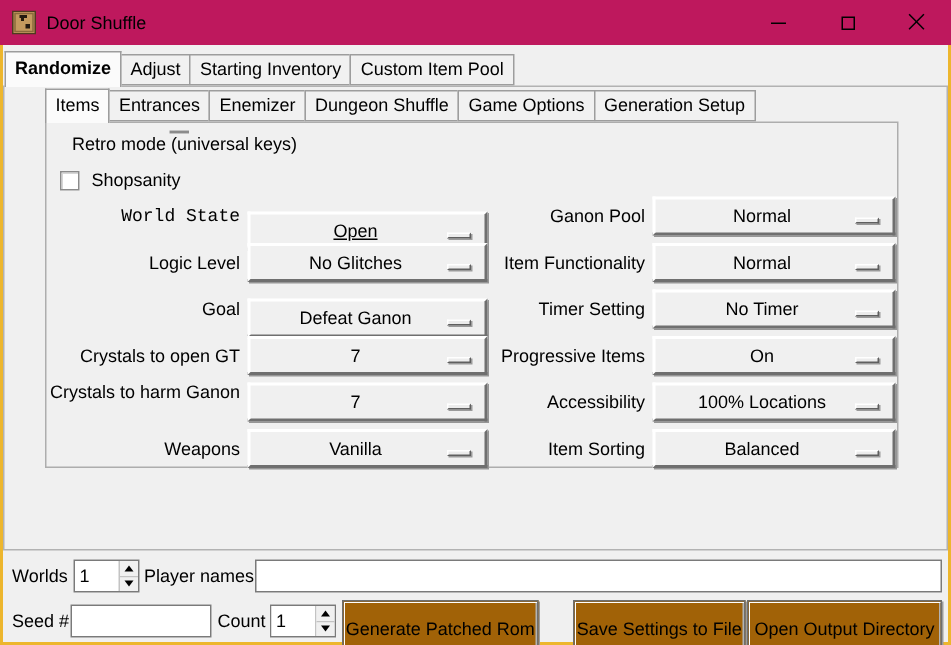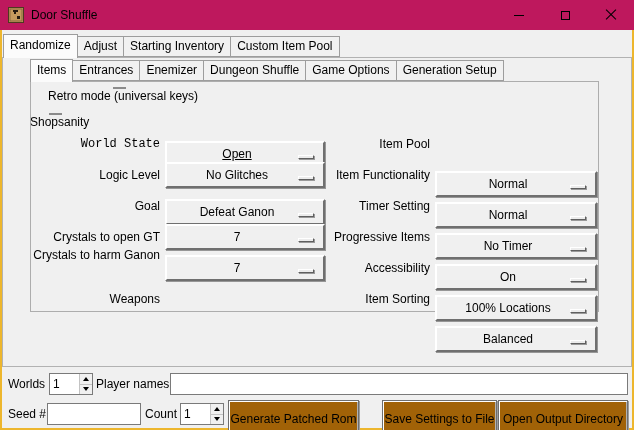--- a/index.html
+++ b/index.html
@@ -22,39 +22,39 @@
   .glyph-close i.b { transform:rotate(-45deg); }
 
   
   .client { position:absolute; left:2px; top:30px; width:630px; height:398px; background:#f0f0f0; }
 
   
   .tabbar { position:absolute; display:flex; align-items:flex-end; z-index:5; }
   .tabbar1 { left:1px; top:3px; height:24px; }
   .tabbar2 { left:28px; top:28px; height:23px; }
   .tab { border:1px solid #9d9d9d; background:#f1f1f1; padding:0 6px; margin-right:-1px; height:21px; line-height:19px; white-space:nowrap; }
-  .tabbar1 .tab.active { height:24px; line-height:21px; }
+  .tabbar1 .tab.active { height:24px; line-height:21px;font-weight:bold; }
   .tabbar2 .tab.active { height:23px; line-height:20px; }
   .tab.active { background:#fbfbfb; border-bottom:none; margin-bottom:-1px; z-index:6; position:relative; }
 
   .pane1 { position:absolute; left:0; top:27px; width:630px; height:310px; border:1px solid #b2b2b2; background:#f0f0f0; z-index:1; }
   .pane2 { position:absolute; left:28px; top:51px; width:569px; height:231px; border:1px solid #adadad; background:#f0f0f0; z-index:2; }
 
   
   .cb-row { position:absolute; display:flex; align-items:center; height:14px; z-index:3; }
   .cbx { width:13px; height:13px; background:#fff; border:1px solid #8b8b8b; box-shadow:inset 1px 1px 0 #d6d6d6; }
   .cb-label { margin-left:8px; }
 
   
   .opt-label { position:absolute; line-height:26px; z-index:3; }
   .opt-label.left  { left:0;    width:158px; text-align:right; }
   .opt-label.right { left:270px; width:158px; text-align:right; }
   .opt { position:absolute; height:26px; background:#f0f0f0; border:2px solid; border-color:#ffffff #6f6f6f #6f6f6f #ffffff; box-shadow:1px 1px 0 #969696; display:flex; align-items:center; justify-content:center; z-index:3; }
   .opt.left-opt  { left:163px; width:160px; }
-  .opt.right-opt { left:433px; width:162px;margin-top:40px; }
+  .opt.right-opt { left:433px; width:162px; }
   .opt-value { padding-right:16px; }
   .opt-ind { position:absolute; right:9px; top:12px; width:16px; height:4px; background:#ececec; border-top:1px solid #fff; border-left:1px solid #fff; border-right:1px solid #5f5f5f; border-bottom:1px solid #5f5f5f; box-shadow:1px 1px 0 #9a9a9a; }
 
   
   .fld-label { position:absolute; line-height:22px; z-index:3; }
   .entry { position:absolute; height:22px; border:1px solid #7a7a7a; background:#fff; font:12px "Liberation Sans",sans-serif; padding:0 3px; z-index:3; outline:none; }
   .spin { position:absolute; width:44px; height:22px; border:1px solid #7a7a7a; background:#fff; display:flex; z-index:3; }
   .spin input { flex:1; min-width:0; border:none; outline:none; font:12px "Liberation Sans",sans-serif; padding-left:3px; background:#fff; }
   .spin-btns { width:13px; display:flex; flex-direction:column; border-left:1px solid #c3c3c3; }
   .spin-btn { flex:1; background:#f0f0f0; display:flex; align-items:center; justify-content:center; }
@@ -110,21 +110,21 @@
       <div class="tab">Enemizer</div>
       <div class="tab">Dungeon Shuffle</div>
       <div class="tab">Game Options</div>
       <div class="tab">Generation Setup</div>
     </div>
 
     <div class="cb-row" style="left:38px; top:57px;flex-direction:column;">
       <span class="cbx"></span>
       <span class="cb-label">Retro mode (universal keys)</span>
     </div>
-    <div class="cb-row" style="left:20px; top:83px;flex-direction:column;">
+    <div class="cb-row" style="left:38px; top:83px;">
       <span class="cbx"></span>
       <span class="cb-label">Shopsanity</span>
     </div>
 
     <div class="opt-label left" style="top:101px;font-family:Liberation Mono, monospace;">World State</div>
     <div class="opt left-opt" style="top:111px;text-decoration:underline;">
       <span class="opt-value">Open</span>
       <span class="opt-ind"></span>
     </div>
 
@@ -139,29 +139,33 @@
       <span class="opt-value">Defeat Ganon</span>
       <span class="opt-ind"></span>
     </div>
 
     <div class="opt-label left" style="top:194px;">Crystals to open GT</div>
     <div class="opt left-opt" style="top:194px;">
       <span class="opt-value">7</span>
       <span class="opt-ind"></span>
     </div>
 
-    <div class="opt-label left" style="top:212px;">Crystals to harm Ganon</div>
+    <div class="opt-label left" style="top:218px;">Crystals to harm Ganon</div>
     <div class="opt left-opt" style="top:225px;">
       <span class="opt-value">7</span>
       <span class="opt-ind"></span>
     </div>
 
     <div class="opt-label left" style="top:256px;">Weapons</div>
-
-    <div class="opt-label right" style="top:101px;">Item Pool</div>
+    <div class="opt left-opt" style="top:256px;">
+      <span class="opt-value">Vanilla</span>
+      <span class="opt-ind"></span>
+    </div>
+
+    <div class="opt-label right" style="top:101px;">Ganon Pool</div>
     <div class="opt right-opt" style="top:101px;">
       <span class="opt-value">Normal</span>
       <span class="opt-ind"></span>
     </div>
 
     <div class="opt-label right" style="top:132px;">Item Functionality</div>
     <div class="opt right-opt" style="top:132px;">
       <span class="opt-value">Normal</span>
       <span class="opt-ind"></span>
     </div>

